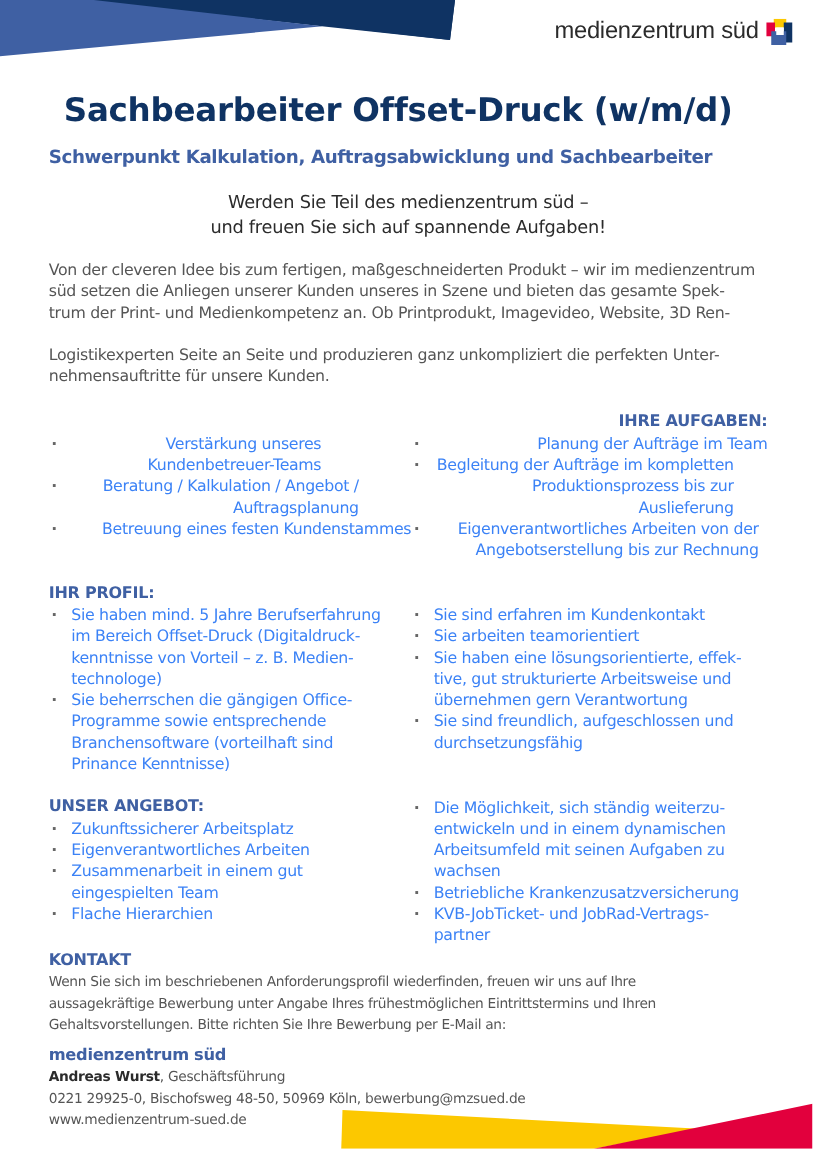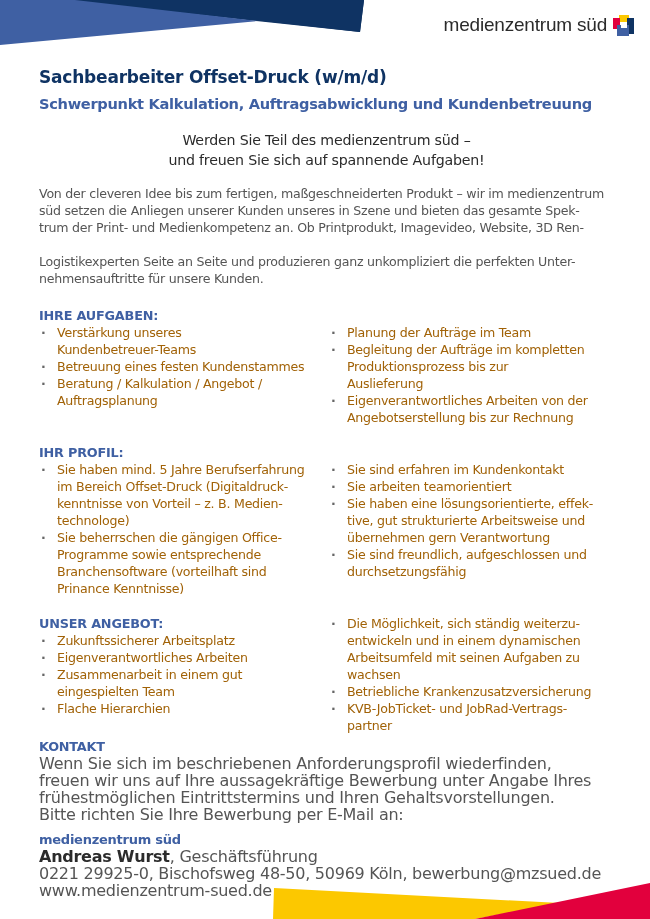--- a/index.html
+++ b/index.html
@@ -16,21 +16,21 @@
     }
     .logo-text {
       font-family: "Liberation Sans", sans-serif;
       font-size: 19px; color: #2b2b2b; letter-spacing: -0.2px;
     }
     .logo-mark { width: 21px; height: 21px; display: block; }
 
     .content { position: absolute; left: 39px; top: 62px; width: 575px; }
 
     .title {
-      margin: 0; font-size: 17px; font-weight: bold; color: #0f3363;
+      margin: 12px; font-size: 26px; font-weight: bold; color: #0f3363;
       line-height: 30px; letter-spacing: -0.2px;
       font-family: "DejaVu Sans", sans-serif;
     }
     .subtitle {
       margin: 2px 0 0 0; font-size: 14.6px; font-weight: bold; color: #3f60a3;
       line-height: 20px; letter-spacing: -0.3px;
     }
     .tagline {
       margin: 16px 0 0 0; text-align: center; font-size: 14.2px; color: #2b2b2b;
       line-height: 20px; letter-spacing: -0.2px;
@@ -44,28 +44,28 @@
     .section-head {
       font-size: 12.8px; font-weight: bold; color: #3f60a3; line-height: 17px;
       margin: 0; letter-spacing: -0.2px;
     }
     .cols { display: flex; gap: 0; }
     .col { width: 295px; }
     .col.right { width: 290px; margin-left: 0; }
     ul.bul { list-style: none; margin: 0; padding: 0; }
     ul.bul li {
       position: relative; padding-left: 18px; font-size: 12.6px; line-height: 17px;
-      color: #a16207; letter-spacing: -0.25px;
+      color: #3b82f6; letter-spacing: -0.25px;
     }
     ul.bul li::before {
       content: "\00B7"; position: absolute; left: 2px; top: 0; font-weight: bold; color: #666;
     }
 
     .contact { margin-top: 4px; }
-    .contact p { margin: 0; font-size: 16px; line-height: 17px; color: #555; letter-spacing: -0.25px; }
+    .contact p { margin: 0; font-size: 11px; line-height: 17px; color: #555; letter-spacing: -0.25px; }
     .company { margin-top: 8px !important; font-weight: bold; color: #3f60a3 !important; font-size: 13px !important; }
     .person-name { font-weight: bold; color: #2b2b2b; }
   </style>
 </head>
 <body>
 
 <svg class="deco" width="650" height="60" viewBox="0 0 650 60">
   <polygon points="0,0 364,0 360,32 80,0" fill="#0f3363"></polygon>
   <polygon points="60,0 364,0 360,32" fill="#0f3363"></polygon>
   <polygon points="0,0 75,0 258,21 0,45" fill="#3f60a3"></polygon>
@@ -77,42 +77,42 @@
     <rect x="6" y="0" width="10" height="7" fill="#fcc800"></rect>
     <rect x="0" y="3" width="7" height="11" fill="#e2003d"></rect>
     <rect x="14" y="3" width="7" height="16" fill="#0f3363"></rect>
     <rect x="4" y="10" width="12" height="11" fill="#3f60a3"></rect>
     <rect x="8" y="7" width="6" height="6" fill="#ffffff"></rect>
   </svg>
 </div>
 
 <div class="content">
   <h1 class="title">Sachbearbeiter Offset-Druck (w/m/d)</h1>
-  <p class="subtitle">Schwerpunkt Kalkulation, Auftragsabwicklung und Kundenbetreuung</p>
+  <p class="subtitle">Schwerpunkt Kalkulation, Auftragsabwicklung und Sachbearbeiter</p>
   <p class="tagline">
     <span>Werden Sie Teil des medienzentrum süd –</span><br>
     <span>und freuen Sie sich auf spannende Aufgaben!</span>
   </p>
   <p class="intro">
     <span>Von der cleveren Idee bis zum fertigen, maßgeschneiderten Produkt – wir im medienzentrum</span><br>
     <span>süd setzen die Anliegen unserer Kunden unseres in Szene und bieten das gesamte Spek-</span><br>
     <span>trum der Print- und Medienkompetenz an. Ob Printprodukt, Imagevideo, Website, 3D Ren-</span><br>
     <br>
     <span>Logistikexperten Seite an Seite und produzieren ganz unkompliziert die perfekten Unter-</span><br>
     <span>nehmensauftritte für unsere Kunden.</span>
   </p>
 
-  <div class="section" style="margin-top:20px;">
+  <div class="section" style="margin-top:20px;text-align:right;">
     <h2 class="section-head">IHRE AUFGABEN:</h2>
     <div class="cols">
       <div class="col">
         <ul class="bul">
           <li style="width:200px;">Verstärkung unseres Kundenbetreuer-Teams</li>
+          <li style="width:230px;">Beratung / Kalkulation / Angebot / Auftragsplanung</li>
           <li>Betreuung eines festen Kundenstammes</li>
-          <li style="width:230px;">Beratung / Kalkulation / Angebot / Auftragsplanung</li>
         </ul>
       </div>
       <div class="col right">
         <ul class="bul">
           <li>Planung der Aufträge im Team</li>
           <li style="width:240px;">Begleitung der Aufträge im kompletten Produktionsprozess bis zur Auslieferung</li>
           <li style="width:260px;">Eigenverantwortliches Arbeiten von der Angebotserstellung bis zur Rechnung</li>
         </ul>
       </div>
     </div>

